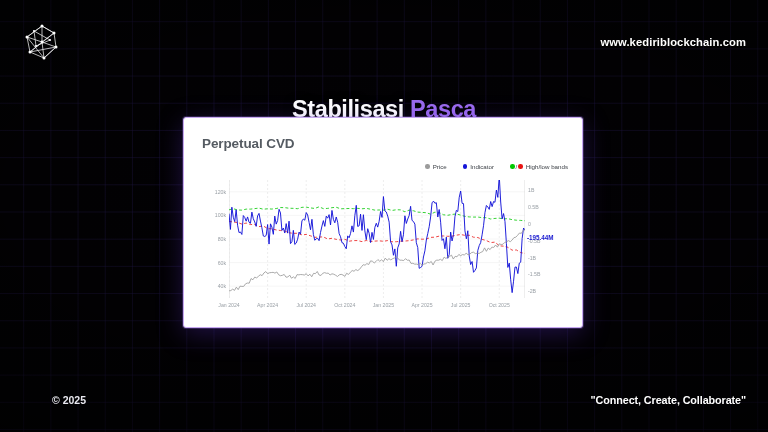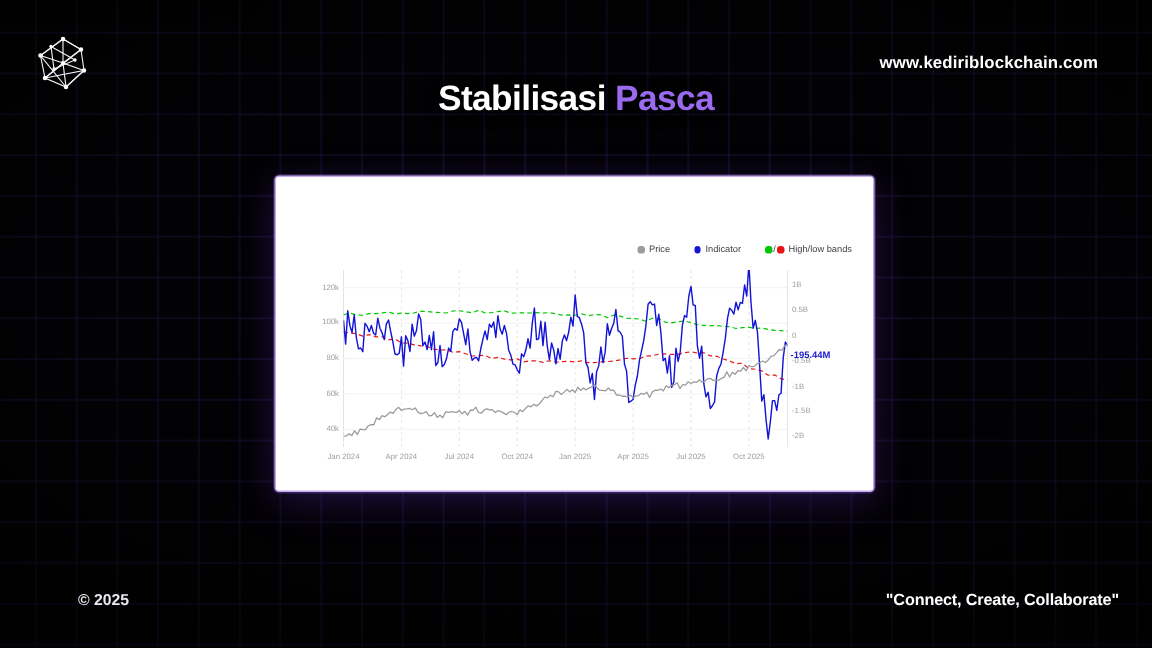--- a/index.html
+++ b/index.html
@@ -34,33 +34,34 @@
     position:absolute; left:22px; top:22px;
     display:flex; align-items:center; gap:10px;
   }
   #brand-logo{ width:40px; height:40px; display:block; }
   #brand-text{
     color:#ffffff; line-height:1.05;
     font-weight:bold; font-size:14.5px; letter-spacing:-0.2px;
   }
   #brand-text div{ display:block; }
   #site-url{
-    position:absolute; right:36px; top:36px;
+    position:absolute; right:22px; top:36px;
     color:#ffffff; font-size:11.2px; font-weight:bold; letter-spacing:0.1px;
   }
 
   
   #title-block{
     position:absolute; left:0; top:52px; width:768px;
     text-align:center; z-index:5;
   }
   .title-line{
     color:#ffffff; font-weight:bold; font-size:23.5px;
     line-height:27px; letter-spacing:-0.4px;
     text-shadow:0 2px 10px rgba(0,0,0,0.8);
+    margin-top:44px;
   }
   .accent{ color:#9b6bef; }
 
   
   #chart-card{
     position:absolute; left:183px; top:117px;
     width:400px; height:211px;
     background:#ffffff;
     border:1.4px solid #c6a8f0;
     border-radius:3px;
@@ -149,20 +150,21 @@
 
   <div id="site-url">www.kediriblockchain.com</div>
 </div>
 
 <div id="title-block">
   <div class="title-line"><span>Stabilisasi </span><span class="accent">Pasca</span></div>
 </div>
 
 <div id="chart-card">
 
+  <div id="card-title">Perpetual CVD</div>
 
   <div id="legend">
     <div class="legend-item">
       <span class="legend-dot dot-price"></span>
       <span>Price</span>
     </div>
     <div class="legend-item">
       <span class="legend-dot dot-indicator"></span>
       <span>Indicator</span>
     </div>

